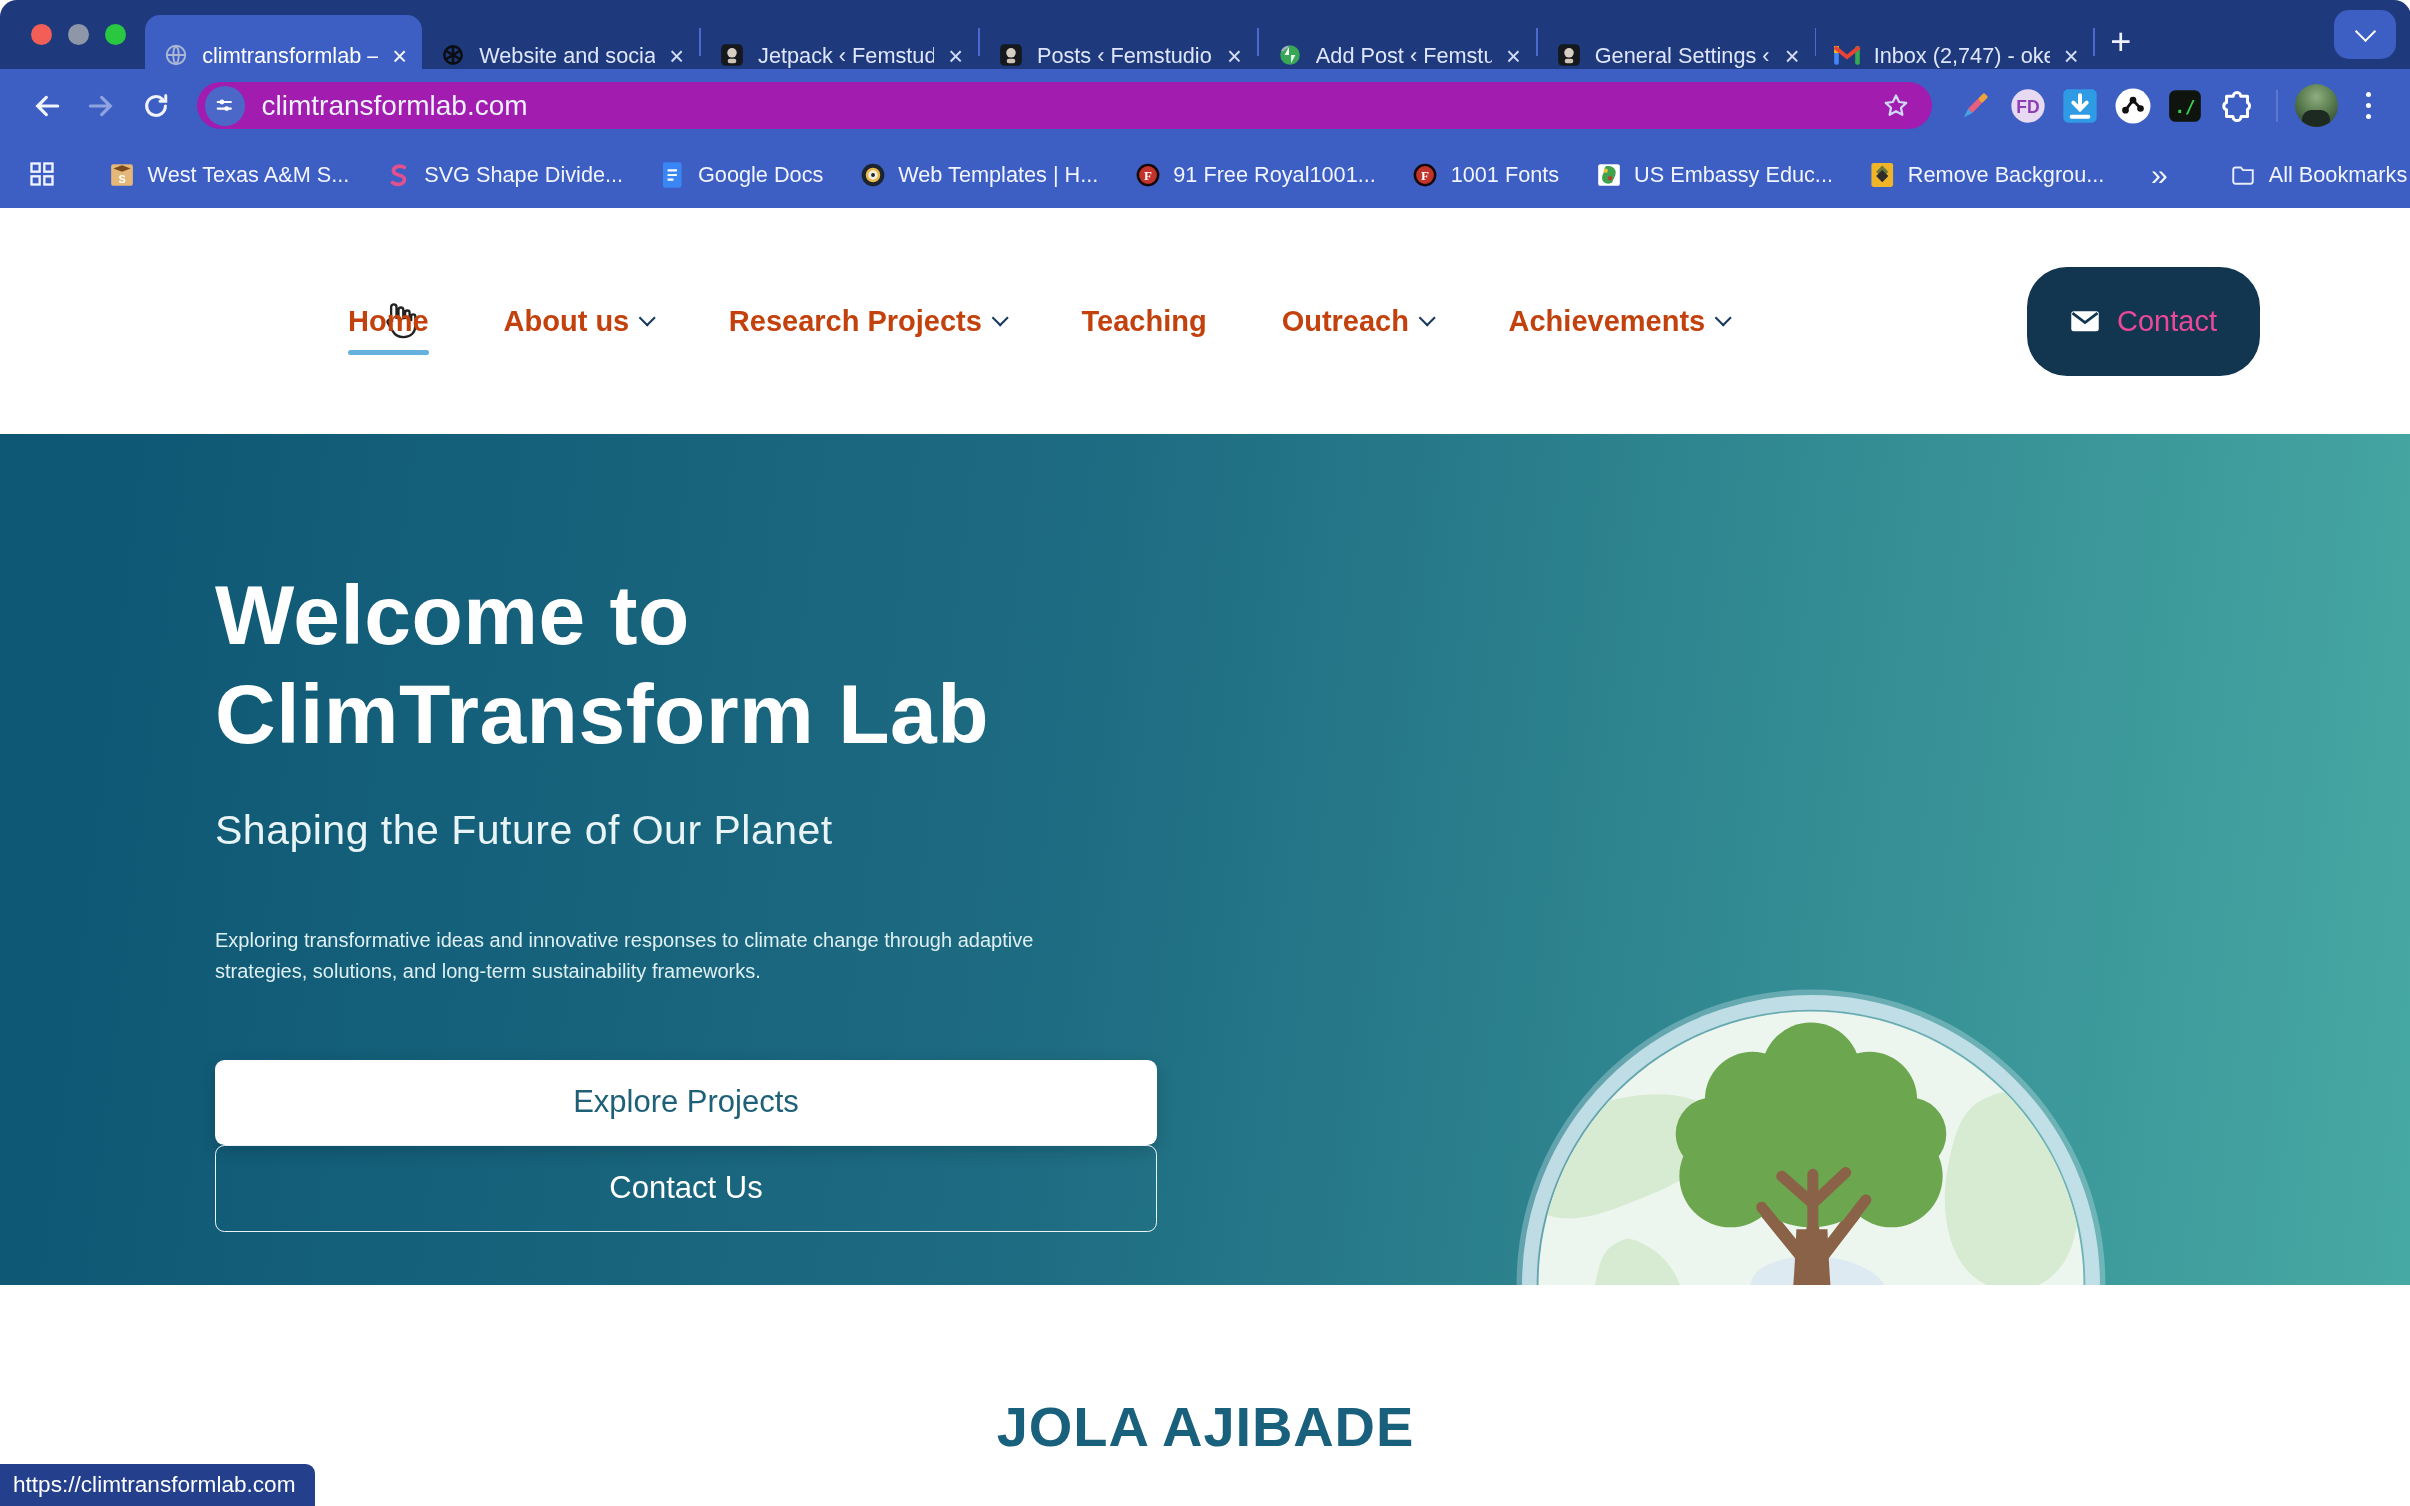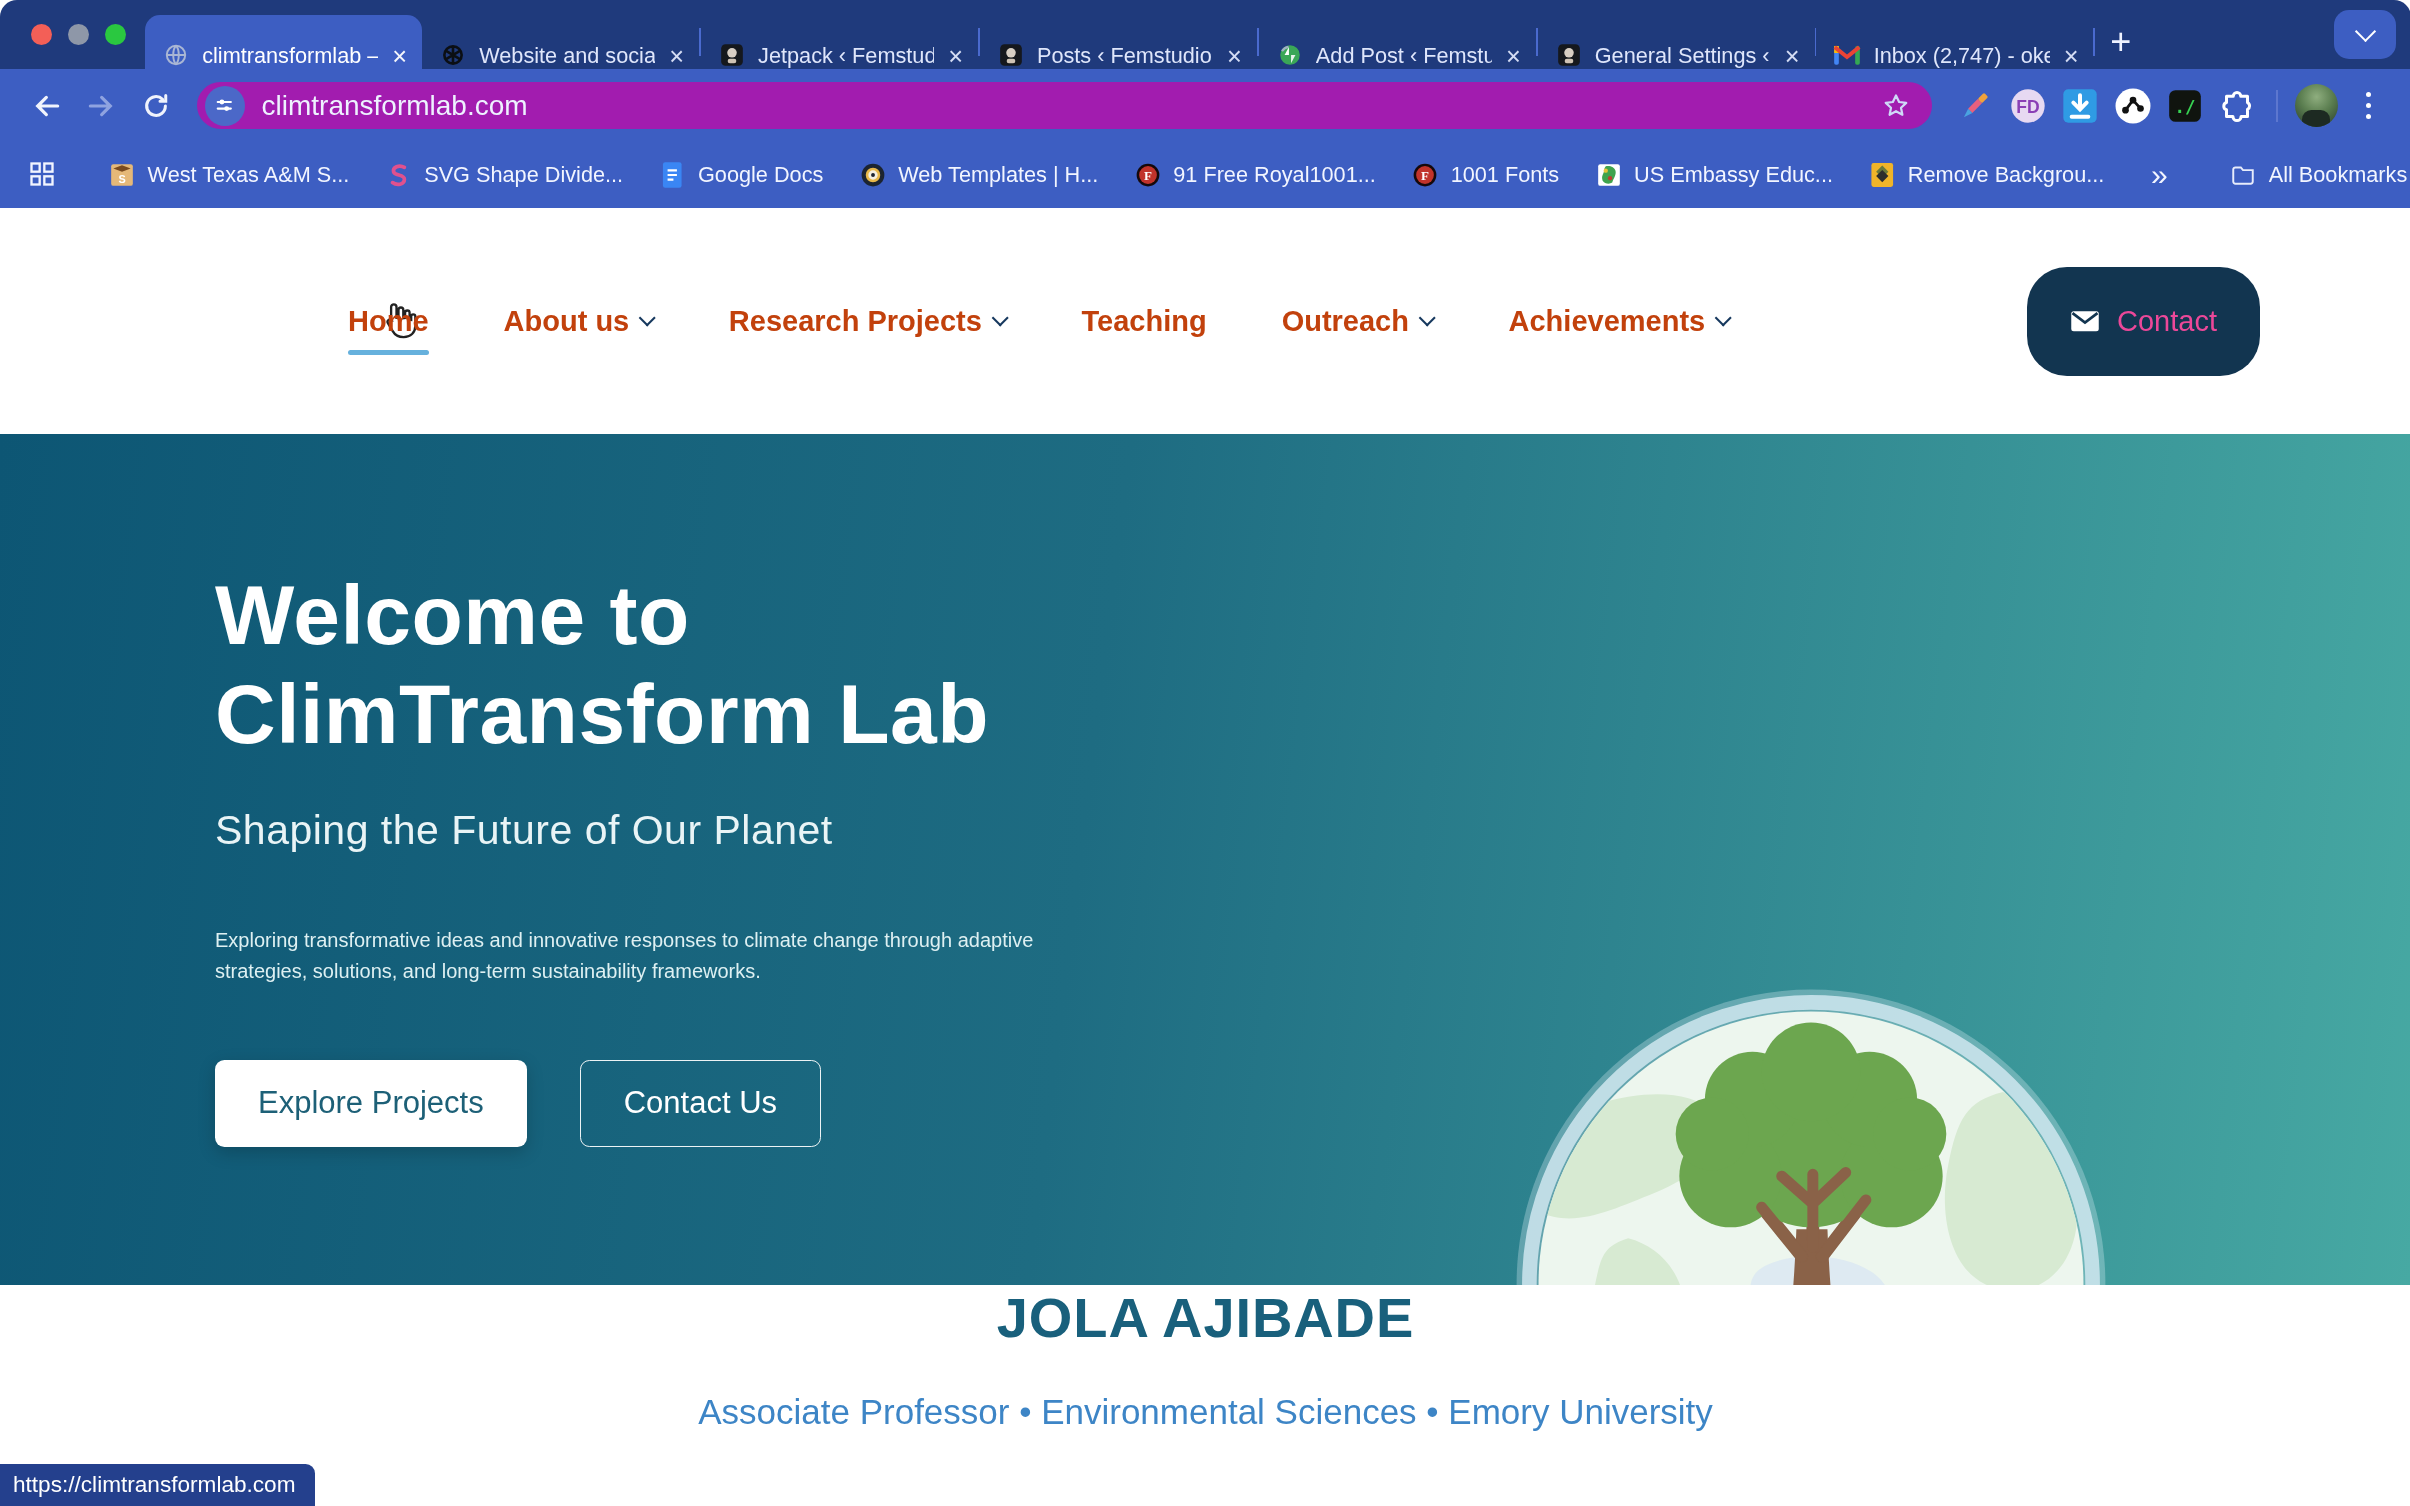--- a/index.html
+++ b/index.html
@@ -86,33 +86,33 @@
   .cursor{position:absolute;left:375px;top:89px;width:43px;height:43px;}
   
   .hero{
     height:851px;position:relative;overflow:hidden;
     background:linear-gradient(97deg,#0d5674 0%,#1e6c82 45%,#47a9a3 100%);
   }
   .herotext{position:absolute;left:215px;top:132px;width:942px;color:#fff;}
   .herotext h1{margin:0;font-size:84px;line-height:1.18;font-weight:700;letter-spacing:0.5px;}
   .hero-sub{margin-top:43px;font-size:41px;font-weight:400;color:#e9f4f6;letter-spacing:0.5px;}
   .hero-desc{margin-top:71px;font-size:20px;line-height:1.56;color:#def0f2;width:904px;}
-  .herobtns{margin-top:72px;display:flex;gap:53px;}
+  .herobtns{margin-top:72px;display:flex;flex-direction:column;}
   .btn-primary{
     background:#fff;color:#1d6077;border:none;border-radius:9.4px;padding:24.5px 43px;
     font-size:31px;font-weight:500;font-family:"Liberation Sans", sans-serif;cursor:pointer;
     box-shadow:0 5.6px 17px rgba(0,0,0,.18);
   }
   .btn-outline{
     background:transparent;color:#fff;border:1.9px solid rgba(255,255,255,.92);border-radius:9.4px;
     padding:24.5px 43px;font-size:31px;font-weight:400;font-family:"Liberation Sans", sans-serif;cursor:pointer;
   }
   .globe{position:absolute;left:1491px;top:530px;width:640px;height:640px;}
   
-  .profilesec{height:222px;background:#fff;text-align:center;box-sizing:border-box;}
+  .profilesec{height:222px;background:#fff;text-align:center;padding-top:109px;box-sizing:border-box;}
   .profilesec h2{margin:0;font-size:56px;font-weight:800;color:#19607c;letter-spacing:0.9px;}
   .profile-meta{display:inline-block;margin-top:24.5px;font-size:35px;color:#3d85c6;cursor:pointer;}
   
   .statusbubble{
     position:absolute;left:0;bottom:0;background:#24408d;color:#fff;font-size:22.6px;
     padding:7.5px 19px 9.4px 13px;border-radius:0 9.4px 0 0;
   }
   svg{display:block;}
 </style>
 </head>

